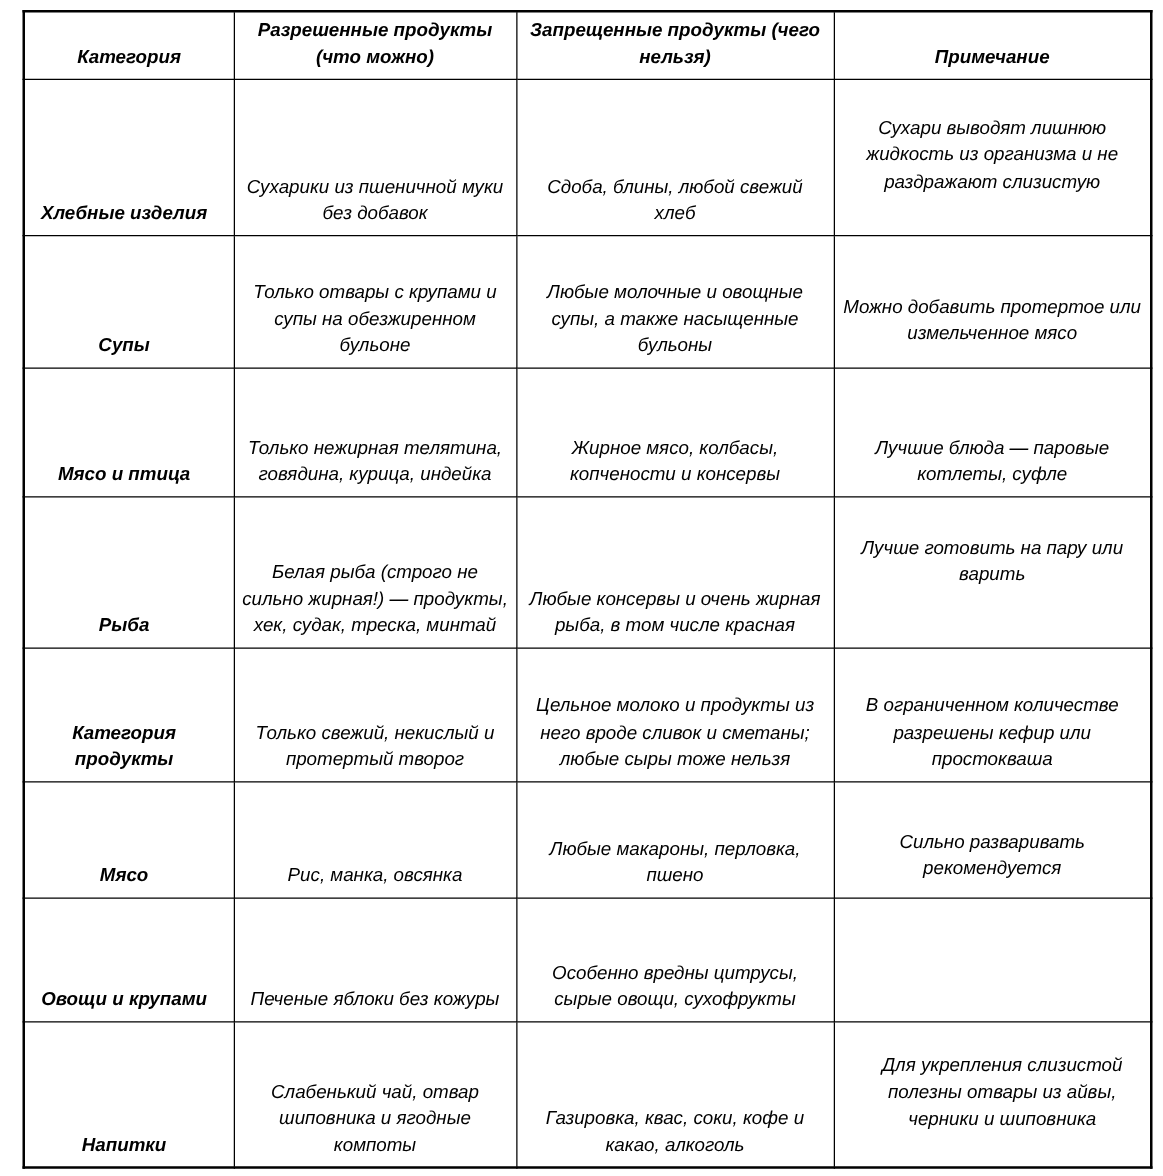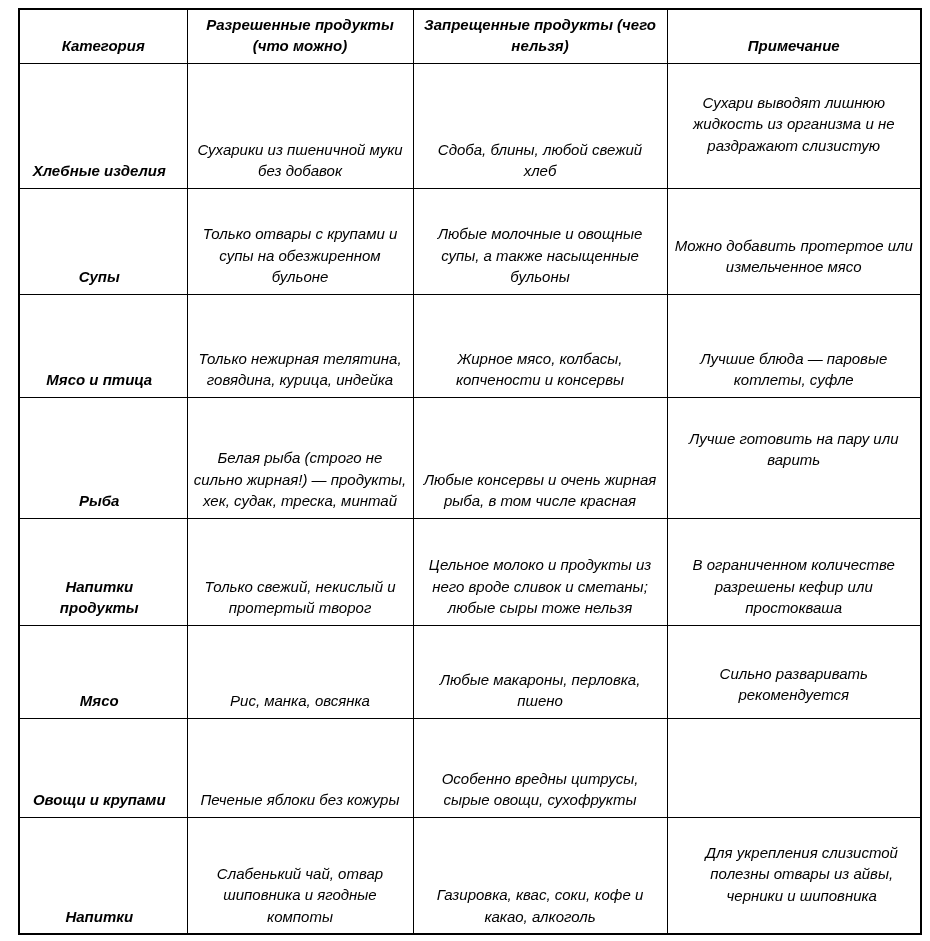--- a/index.html
+++ b/index.html
@@ -103,21 +103,21 @@
           <td>Жирное мясо, колбасы, копчености и консервы</td>
           <td>Лучшие блюда — паровые котлеты, суфле</td>
         </tr>
         <tr>
           <td class="cat">Рыба</td>
           <td>Белая рыба (строго не сильно жирная!) — продукты, хек, судак, треска, минтай</td>
           <td>Любые консервы и очень жирная рыба, в том числе красная</td>
           <td>Лучше готовить на пару или варить</td>
         </tr>
         <tr>
-          <td class="cat">Напитки продукты</td>
+          <td class="cat">Категория продукты</td>
           <td>Только свежий, некислый и протертый творог</td>
           <td>Цельное молоко и продукты из него вроде сливок и сметаны; любые сыры тоже нельзя</td>
           <td>В ограниченном количестве разрешены кефир или простокваша</td>
         </tr>
         <tr>
           <td class="cat">Мясо</td>
           <td>Рис, манка, овсянка</td>
           <td>Любые макароны, перловка, пшено</td>
           <td>Сильно разваривать рекомендуется</td>
         </tr>

